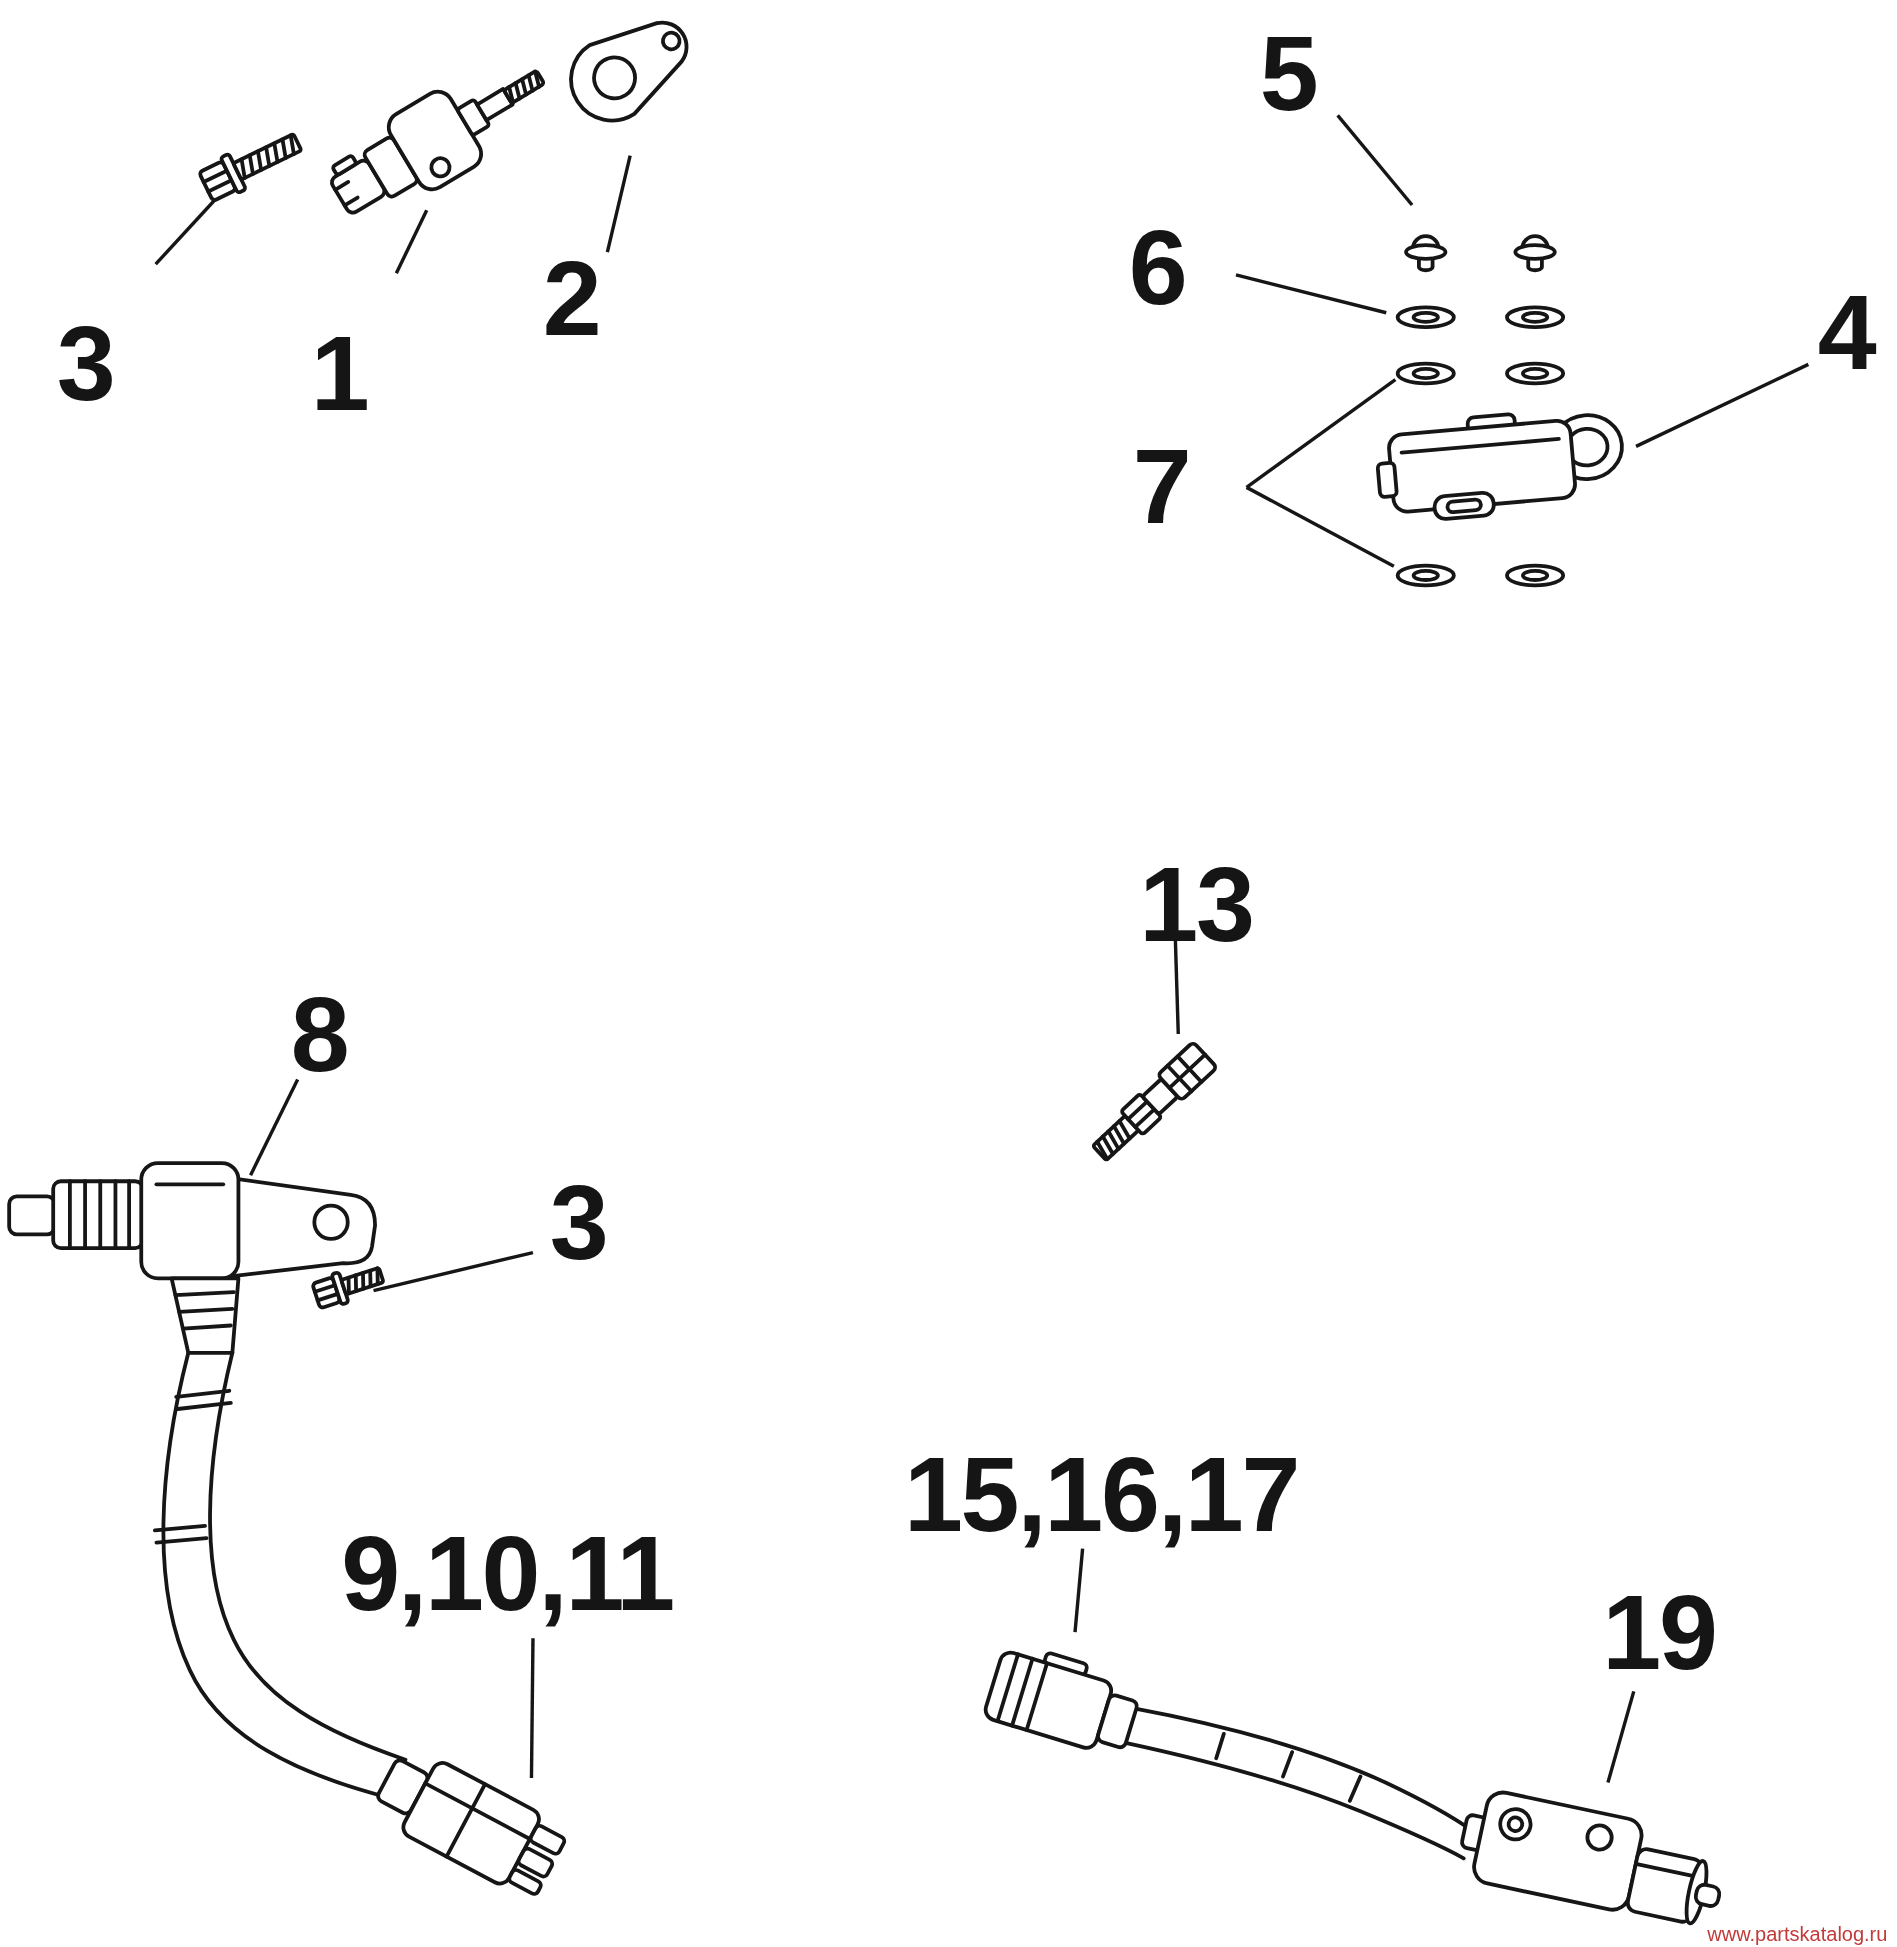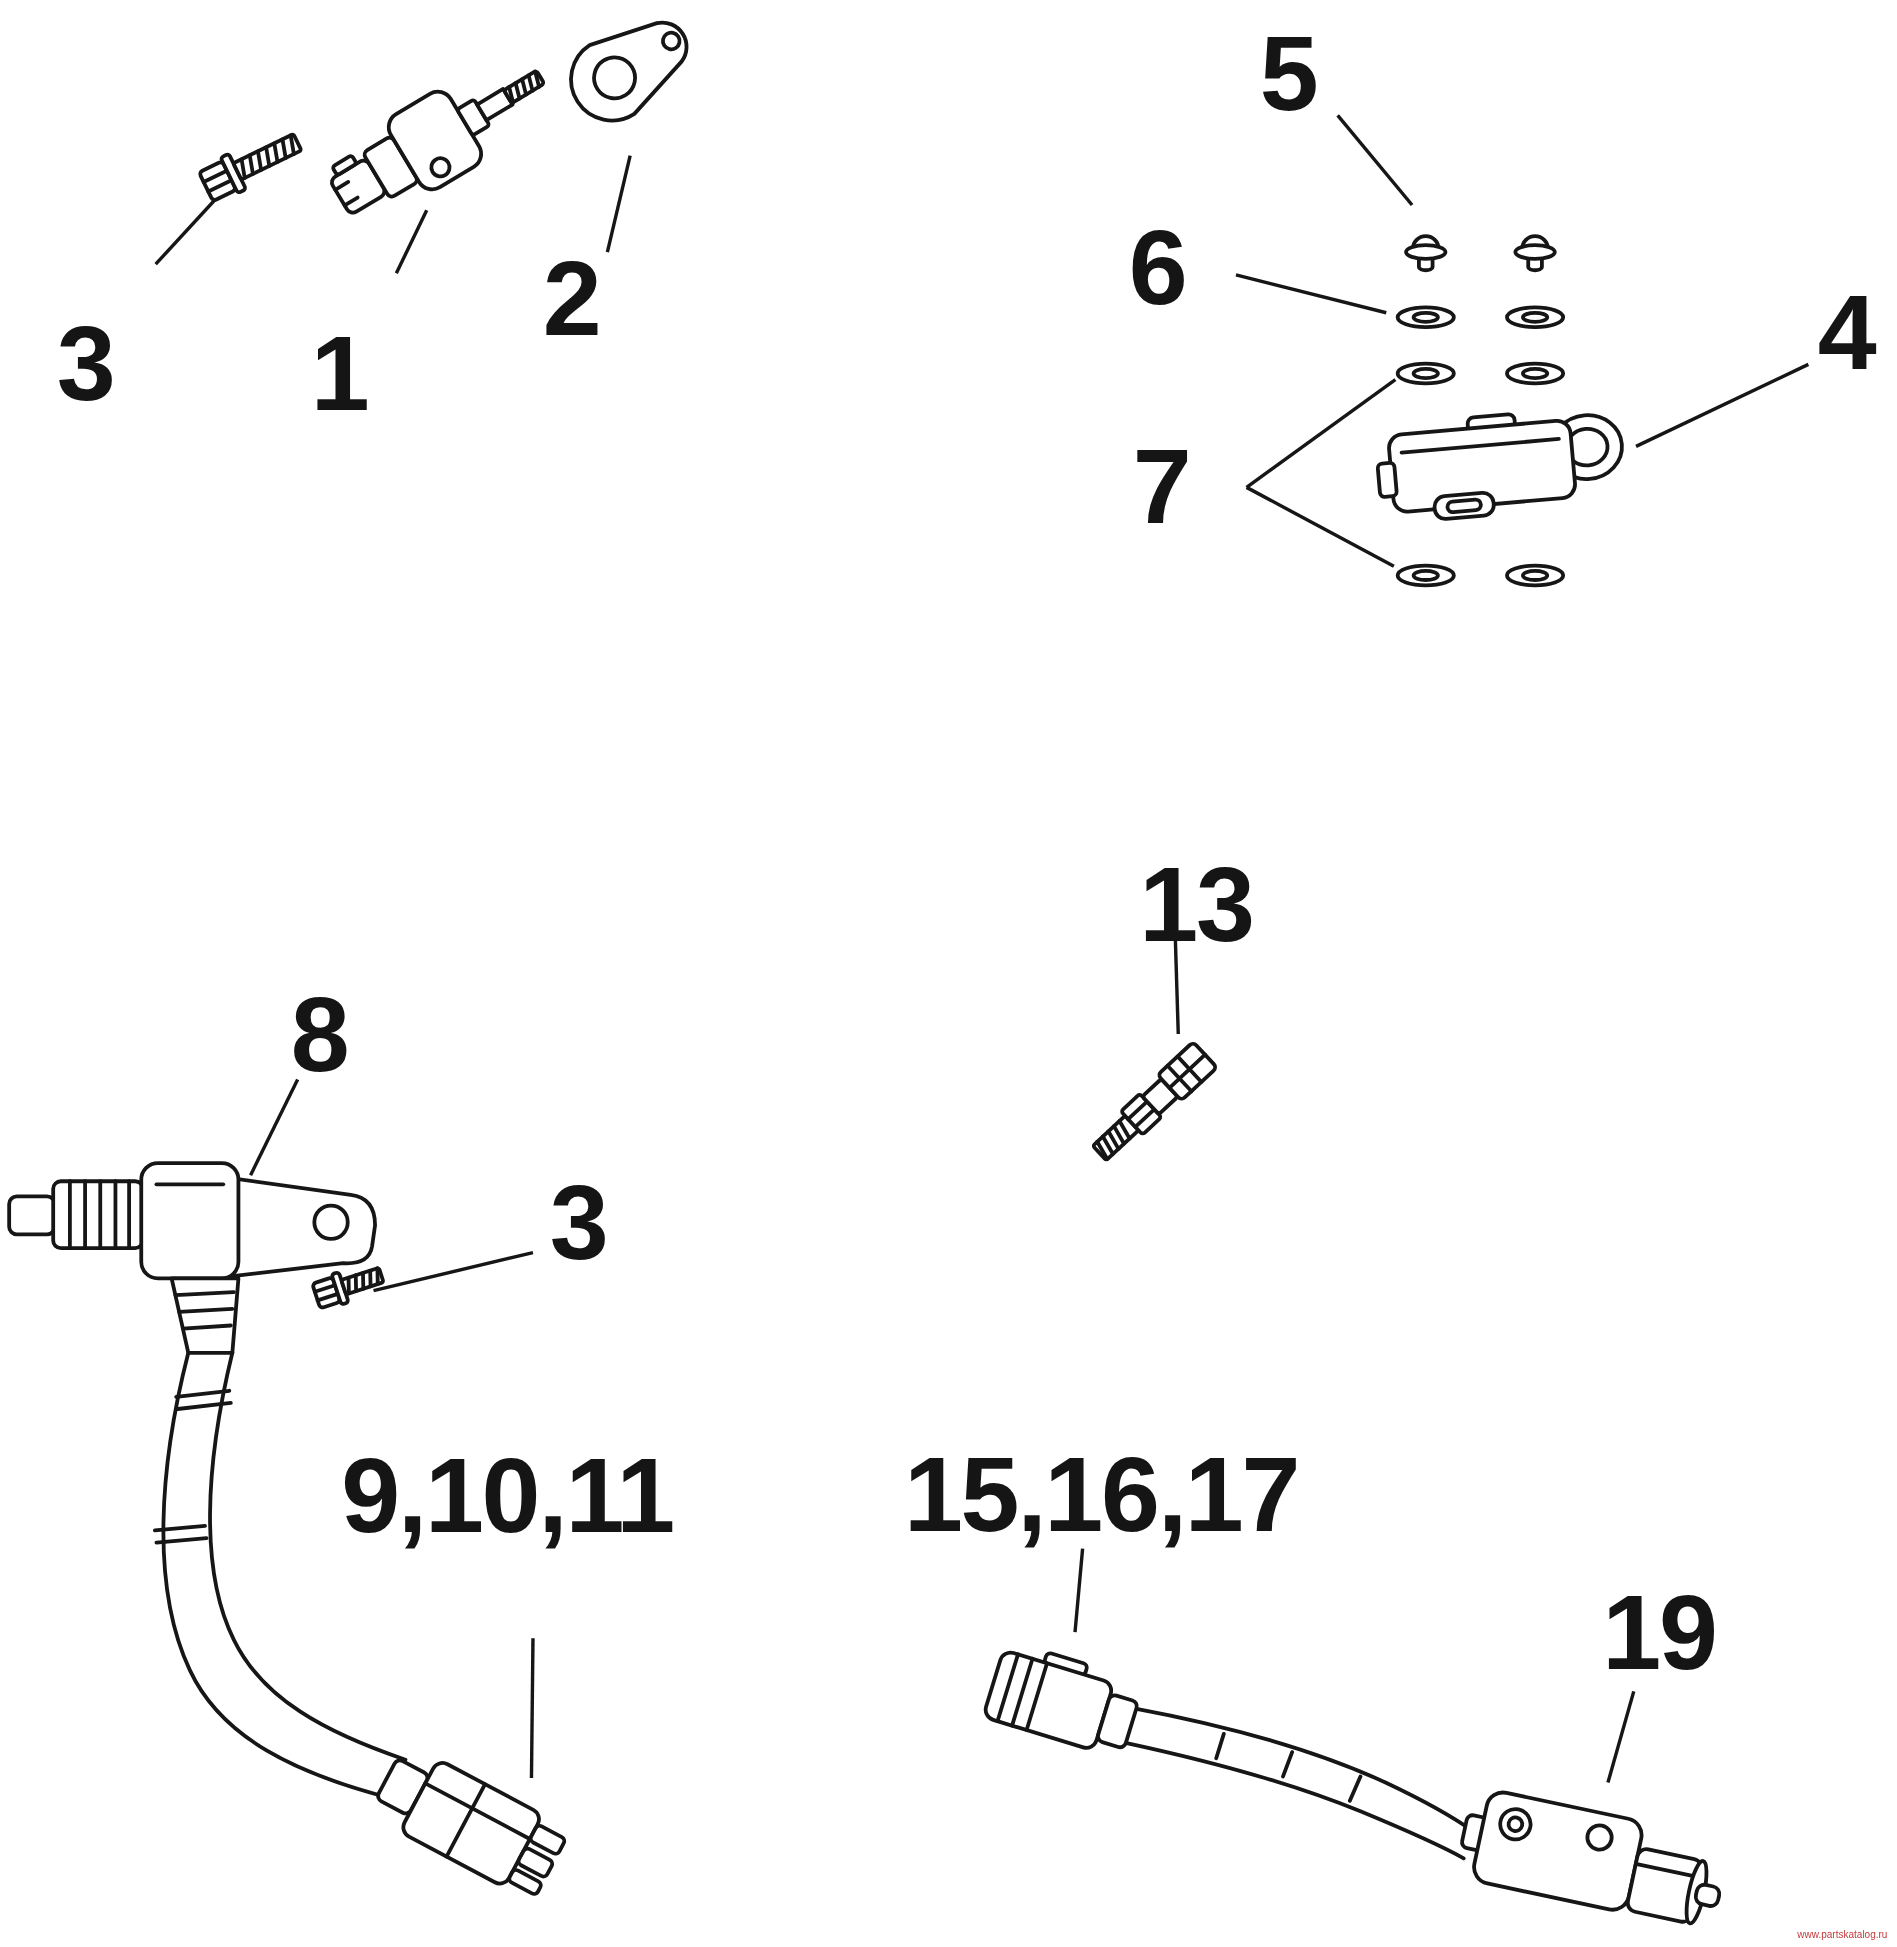--- a/index.html
+++ b/index.html
@@ -13,22 +13,22 @@
   svg.artboard{position:absolute;left:0;top:0;}
   .art{fill:#ffffff;stroke:#161616;stroke-width:5;stroke-linejoin:round;stroke-linecap:round}
   .art .ln{fill:none}
   .leaders line{stroke:#161616;stroke-width:4.5}
   .callout{
     position:absolute;transform:translate(-50%,-50%);
     font-weight:bold;font-size:106px;letter-spacing:-2.3px;
     color:#151515;white-space:nowrap;line-height:1;
   }
   .watermark{
-    position:absolute;right:10.6px;bottom:8px;
-    font-size:10px;color:#c23a3a;white-space:nowrap;text-align:center;
+    position:absolute;right:10.6px;bottom:2px;
+    font-size:20px;color:#c23a3a;white-space:nowrap;text-align:center;
   }
 </style>
 </head>
 <body>
 
 <div class="canvas">
 
   <svg class="artboard" width="1898" height="1948" viewBox="0 0 2500 2566">
 
     <g class="leaders">
@@ -206,20 +206,20 @@
   <div class="callout" style="left:85px;top:363px">3</div>
   <div class="callout" style="left:339px;top:373px">1</div>
   <div class="callout" style="left:571px;top:298px">2</div>
   <div class="callout" style="left:1288px;top:73px">5</div>
   <div class="callout" style="left:1157px;top:267px">6</div>
   <div class="callout" style="left:1846px;top:332px">4</div>
   <div class="callout" style="left:1161px;top:486px">7</div>
   <div class="callout" style="left:1196px;top:904px">13</div>
   <div class="callout" style="left:319px;top:1034px">8</div>
   <div class="callout" style="left:578px;top:1222px">3</div>
-  <div class="callout" style="left:507px;top:1495px">9,10,11</div>
+  <div class="callout" style="left:507px;top:1573px">9,10,11</div>
   <div class="callout" style="left:1101px;top:1494px">15,16,17</div>
   <div class="callout" style="left:1659px;top:1632px">19</div>
 
   <div class="watermark">www.partskatalog.ru</div>
 
 </div>
 
 
 </body></html>

